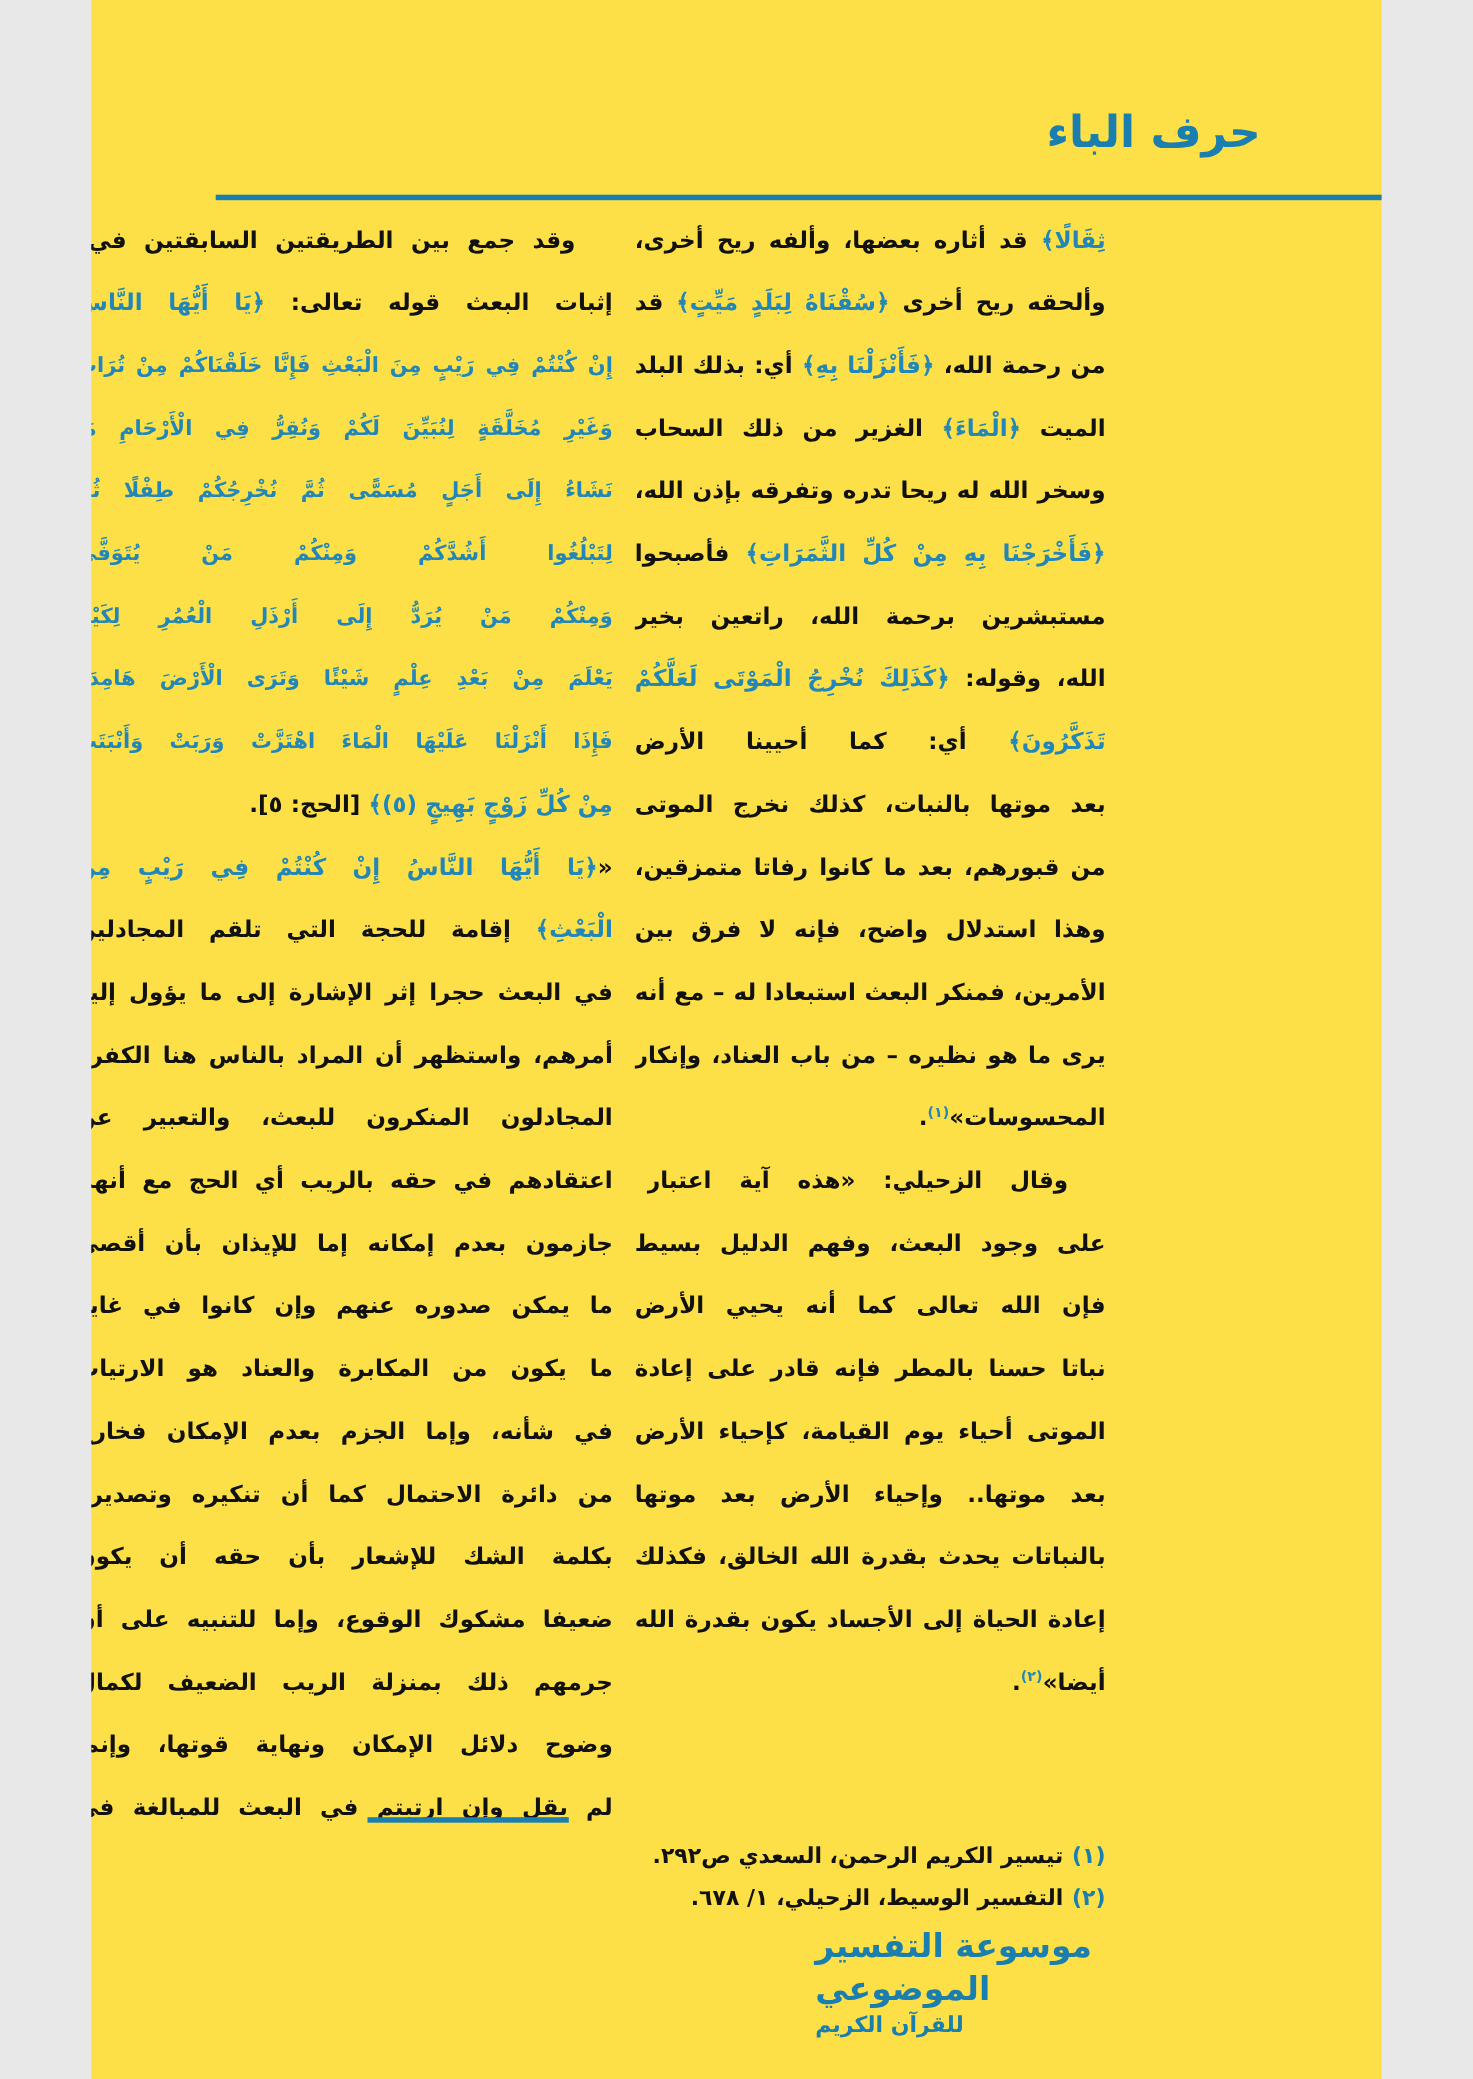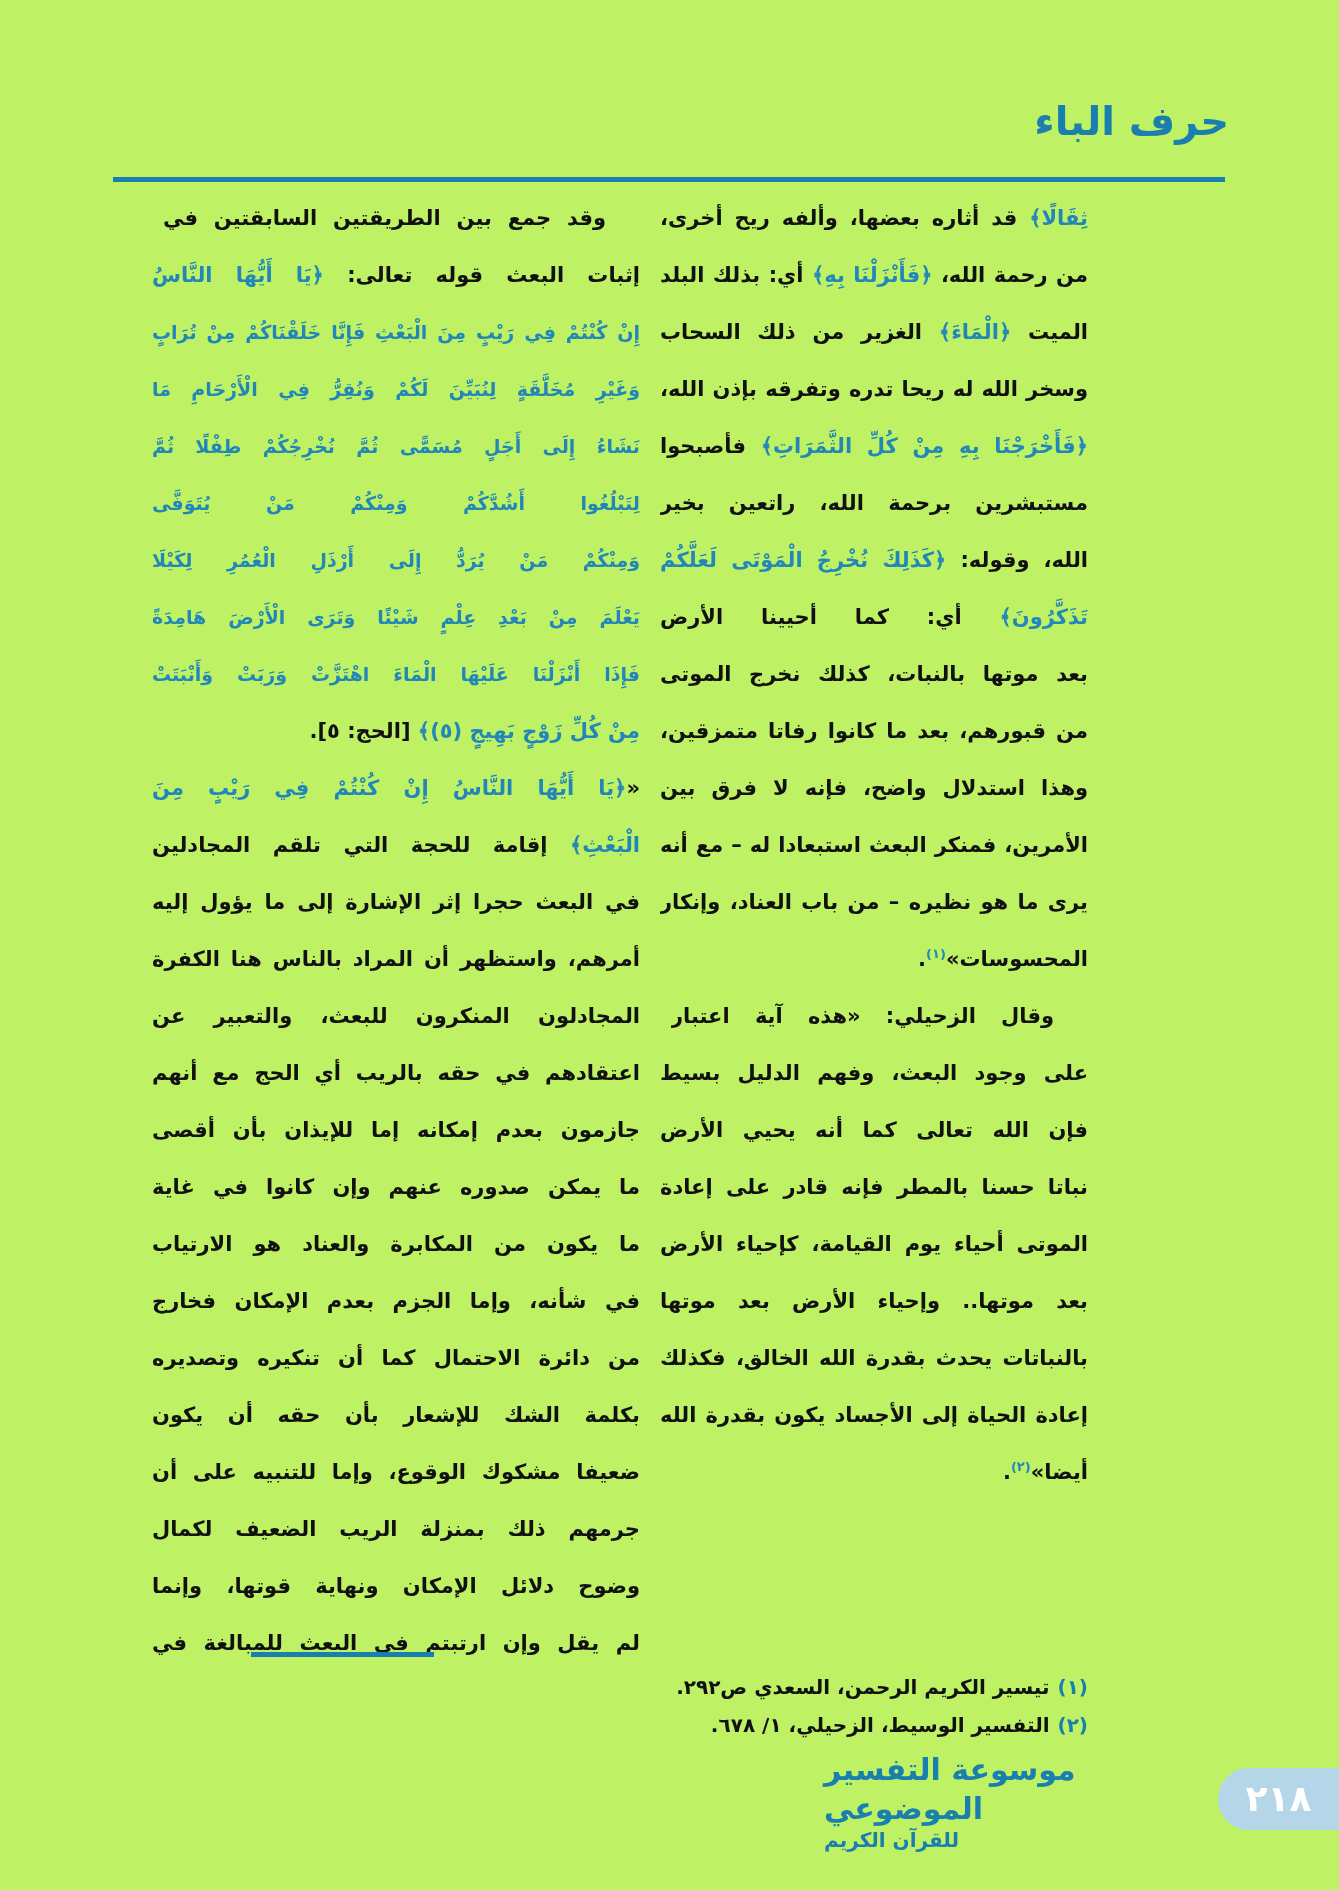--- a/index.html
+++ b/index.html
@@ -1,20 +1,20 @@
 <!DOCTYPE html>
 <html lang="ar" dir="rtl"><head>
 <meta charset="utf-8">
 <style>
   html,body{margin:0;padding:0;background:#e8e8e8;}
   .page{
     position:relative;
-    width:1339px;height:1890px;
+    width:1173px;height:1890px;
     margin:0 auto;
-    background:#bef264;
+    background:#fde047;
     direction:rtl;
     font-family:"DejaVu Sans",sans-serif;
     color:#111;
     overflow:hidden;
   }
   
   .header-title{
     position:absolute;top:98px;right:110px;
     font-size:40px;font-weight:700;color:#1a7fae;
     letter-spacing:-1px;
@@ -68,20 +68,21 @@
 <body>
 
 <div class="page">
 
   <div class="header-title">حرف الباء</div>
 
   <div class="header-rule"></div>
 
   <div class="col col-right">
     <div class="line"><span class="q">ثِقَالًا﴾</span><span> قد أثاره بعضها، وألفه ريح أخرى،</span></div>
+      <div class="line"><span>وألحقه ريح أخرى </span><span class="q">﴿سُقْنَاهُ لِبَلَدٍ مَيِّتٍ﴾</span><span> قد</span></div>
       <div class="line"><span>من رحمة الله، </span><span class="q">﴿فَأَنْزَلْنَا بِهِ﴾</span><span> أي: بذلك البلد</span></div>
       <div class="line"><span>الميت </span><span class="q">﴿الْمَاءَ﴾</span><span> الغزير من ذلك السحاب</span></div>
       <div class="line"><span>وسخر الله له ريحا تدره وتفرقه بإذن الله،</span></div>
       <div class="line"><span class="q">﴿فَأَخْرَجْنَا بِهِ مِنْ كُلِّ الثَّمَرَاتِ﴾</span><span> فأصبحوا</span></div>
       <div class="line"><span>مستبشرين برحمة الله، راتعين بخير</span></div>
       <div class="line"><span>الله، وقوله: </span><span class="q">﴿كَذَلِكَ نُخْرِجُ الْمَوْتَى لَعَلَّكُمْ</span></div>
       <div class="line"><span class="q">تَذَكَّرُونَ﴾</span><span> أي: كما أحيينا الأرض</span></div>
       <div class="line"><span>بعد موتها بالنبات، كذلك نخرج الموتى</span></div>
       <div class="line"><span>من قبورهم، بعد ما كانوا رفاتا متمزقين،</span></div>
       <div class="line"><span>وهذا استدلال واضح، فإنه لا فرق بين</span></div>

